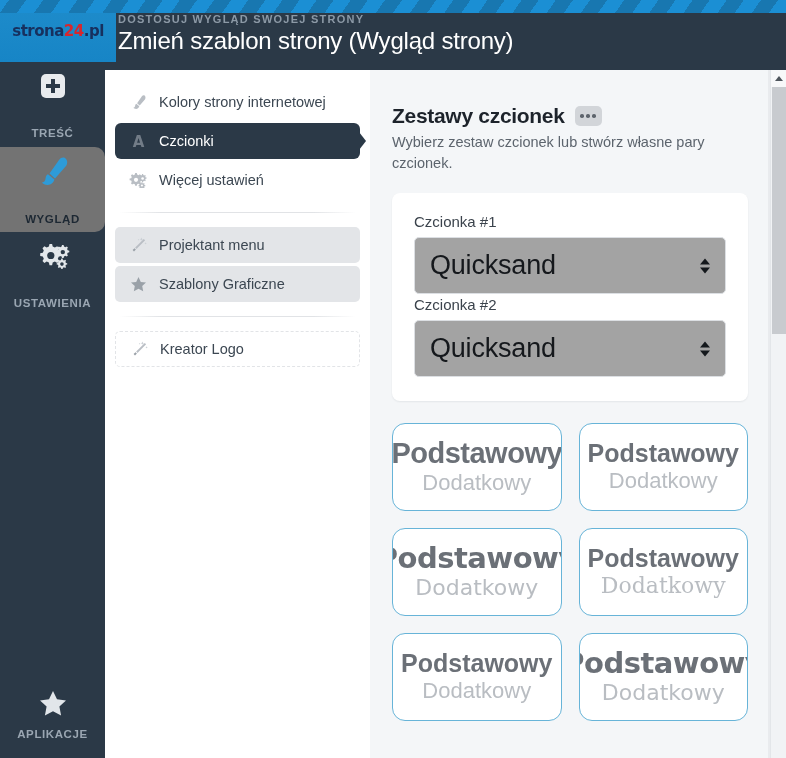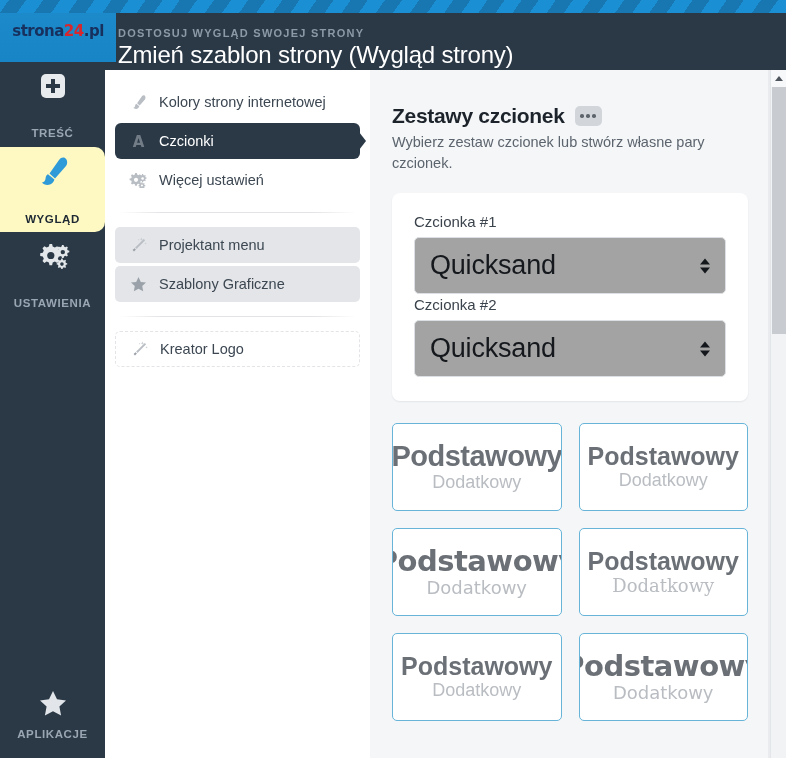--- a/index.html
+++ b/index.html
@@ -69,21 +69,21 @@
   }
   .rail-item .rail-label {
     font-size: 11.5px;
     font-weight: bold;
     letter-spacing: 0.6px;
     color: #9aa6b2;
     text-align: center;
   }
   .rail-item .rail-ico { display: block; }
   .rail-item.active {
-    background: #fef9c3;
+    background: #737373;
     border-radius: 0 10px 10px 0;
   }
   .rail-item.active .rail-label { color: #1d2833; }
 
   .rail-bottom {
     position: absolute;
     left: 0; bottom: 0;
     width: 105px;
     height: 88px;
     display: flex;
@@ -111,21 +111,21 @@
     );
     background-size: 100% 13px;
     background-repeat: no-repeat;
     z-index: 20;
   }
   .header-inner {
     position: absolute;
     left: 0; top: 13px;
     width: 681px; height: 50px;
     background: #2b3947;
-    padding: 14px 0 0 13px;
+    padding: 0 0 0 13px;
   }
   .kicker {
     font-size: 11px;
     font-weight: bold;
     letter-spacing: 1.25px;
     color: #8c99a6;
     text-transform: uppercase;
   }
   .h-title {
     font-size: 24px;
@@ -286,37 +286,37 @@
     margin-top: 22px;
     display: grid;
     grid-template-columns: 1fr 1fr;
     gap: 17px 17px;
     padding-bottom: 24px;
   }
   .pv-card {
     height: 88px;
     background: #ffffff;
     border: 1px solid #67b4d8;
-    border-radius: 5px;
+    border-radius: 13px;
     display: flex;
     flex-direction: column;
     align-items: center;
     justify-content: center;
     overflow: hidden;
     cursor: pointer;
   }
   .pv-primary {
     font-size: 25px;
     font-weight: bold;
     color: #6b7077;
     line-height: 1.05;
     white-space: nowrap;
   }
   .pv-secondary {
-    font-size: 18px;
+    font-size: 22px;
     color: #b9bdc2;
     line-height: 1.2;
     white-space: nowrap;
     margin-top: 1px;
   }
   .f-sans   { font-family: "Liberation Sans", sans-serif; }
   .f-dejavu { font-family: "DejaVu Sans", sans-serif; }
   .f-serif  { font-family: "DejaVu Serif", serif; }
   .pv-card.wide .pv-primary { font-size: 29px; letter-spacing: -0.5px; }
 

